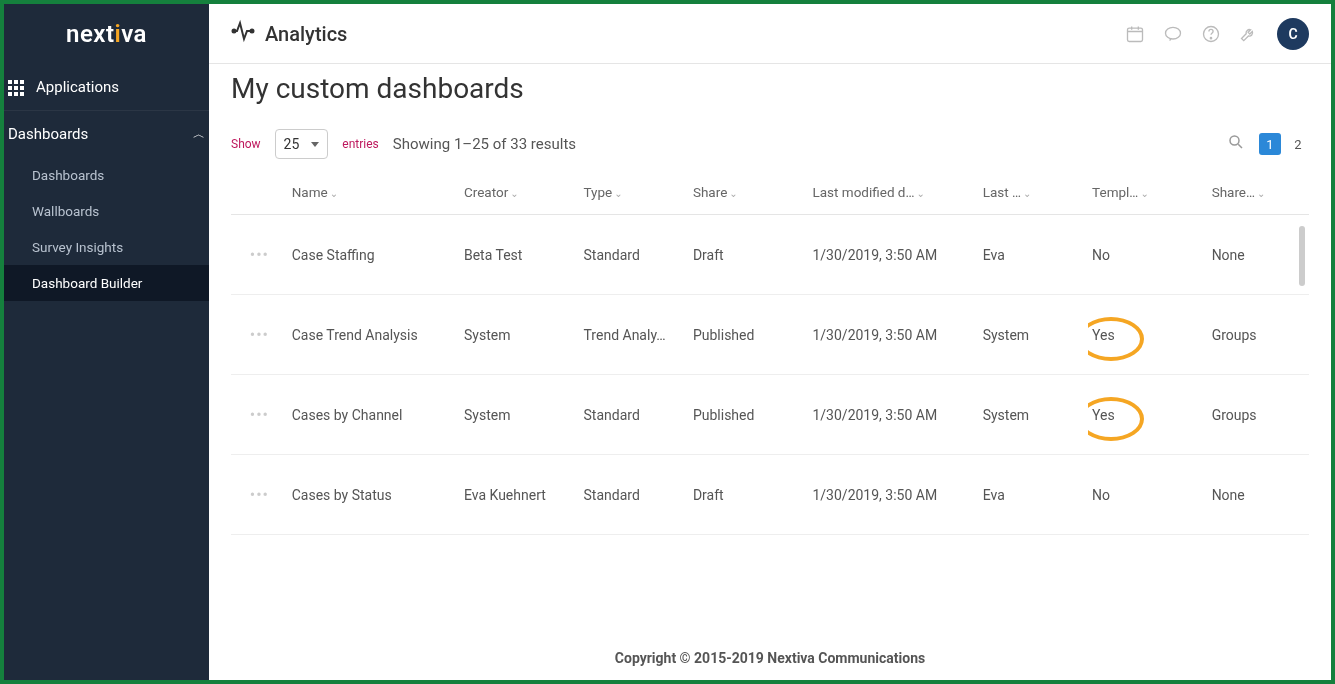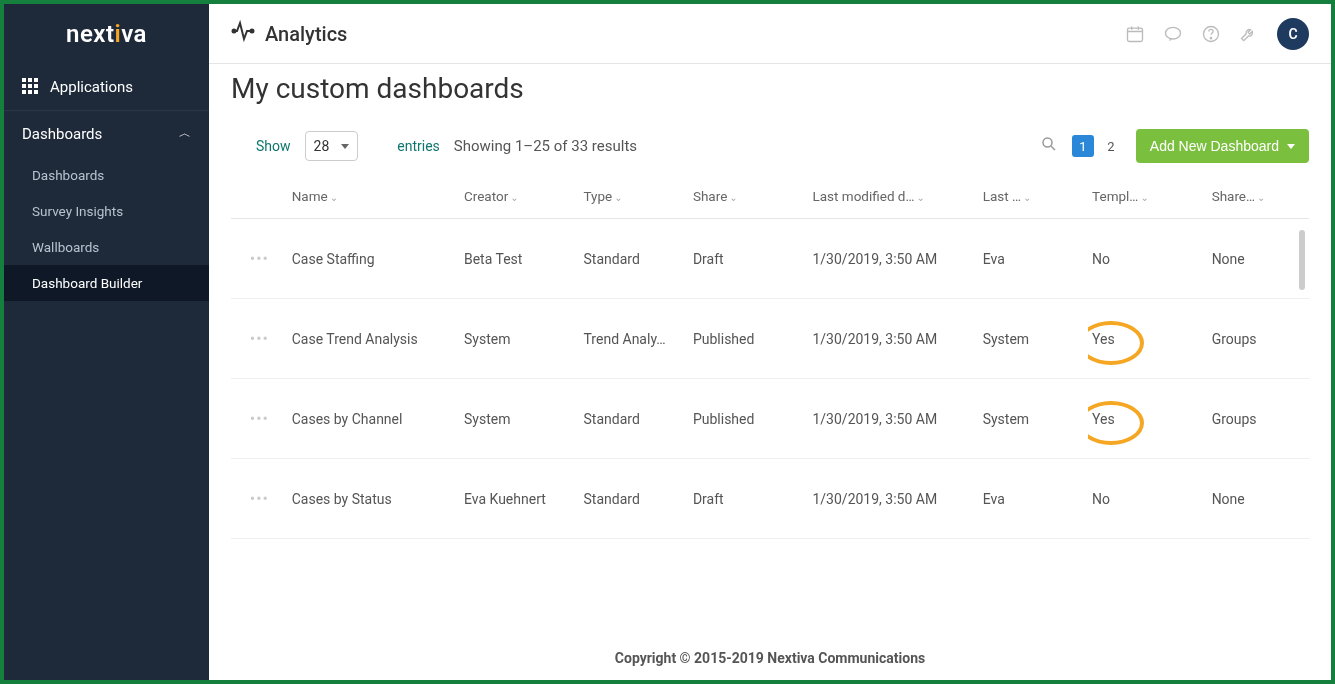--- a/index.html
+++ b/index.html
@@ -1,41 +1,41 @@
 <!DOCTYPE html>
 <html><head>
 <meta charset="utf-8">
 <style>
 * { margin: 0; padding: 0; box-sizing: border-box; }
 body { font-family: -apple-system, BlinkMacSystemFont, "Segoe UI", Roboto, Arial, sans-serif; background: #fff; color: #333; overflow:hidden; }
 .app { display: flex; width: 1335px; height: 684px; border: 4px solid #15803d; }
 .sidebar { width: 205px; background: #1e2a3a; color: #fff; flex-shrink: 0; }
 .logo { height: 60px; display:flex; align-items:center; justify-content:center; font-weight:600; font-size:24px; letter-spacing:.5px; color:#fff; }
 .logo .dot { color:#f5a623; }
-.nav-header { display:flex; align-items:flex-start; padding: 14px 18px; font-size:15px; color:#fff; cursor:pointer; }
+.nav-header { display:flex; align-items:flex-end; padding: 14px 4px; font-size:15px; color:#fff; cursor:pointer; }
 .nav-header.apps { }
 .nav-header .chev { margin-left:auto; font-size:12px; }
 .apps-icon { width:16px; height:16px; display:inline-grid; grid-template-columns:repeat(3,4px); grid-template-rows:repeat(3,4px); gap:2px; margin-right:12px; }
 .apps-icon span { background:#fff; display:block; }
 .nav-sub { display:flex; flex-direction:column; }
 .nav-item { padding: 10px 18px 10px 28px; font-size:13.5px; color:#b8c2cf; cursor:pointer; }
 .nav-item.active { background:#0f1826; color:#fff; }
 .main { flex:1; display:flex; flex-direction:column; min-width:0; }
 .topbar { height:60px; display:flex; align-items:center; padding:0 22px; border-bottom:1px solid #e5e5e5; }
 .title-area { display:flex; align-items:center; gap:10px; font-size:20px; font-weight:500; color:#333; }
 .pulse-icon svg { width:24px; height:24px; }
 .top-icons { margin-left:auto; display:flex; align-items:center; gap:18px; color:#bbb; }
 .top-icons .ic { width:20px; height:20px; display:flex; align-items:center; justify-content:center; cursor:pointer; }
 .avatar { width:32px; height:32px; border-radius:50%; background:#1e3a5f; color:#fff; display:flex; align-items:center; justify-content:center; font-size:14px; font-weight:600; }
 .breadcrumb { padding: 14px 22px 6px; font-size:11px; letter-spacing:1.2px; color:#999; text-transform:uppercase; }
 .breadcrumb a { color:#999; text-decoration:none; }
 .page { padding: 0 22px; flex:1; display:flex; flex-direction:column; min-height:0; }
 .page-title { font-size:28px; font-weight:400; color:#333; margin: 8px 0 24px; }
 .controls { display:flex; align-items:center; gap:14px; margin-bottom:10px; }
-.controls .show-lbl { font-size:14px; color:#0f766e;margin-left:25px; }
+.controls .show-lbl { font-size:12px; color:#be185d; }
 .entries-select { border:1px solid #ccc; border-radius:4px; padding:6px 8px; display:flex; align-items:center; gap:12px; font-size:14px; cursor:pointer; }
 .entries-select .caret { border-top:5px solid #666; border-left:4px solid transparent; border-right:4px solid transparent; }
 .results-text { font-size:15px; color:#555; }
 .controls-right { margin-left:auto; display:flex; align-items:center; gap:14px; }
 .search-btn { color:#999; cursor:pointer; font-size:16px; }
 .pager { display:flex; align-items:center; gap:6px; }
 .pager .pg { width:22px; height:22px; display:flex; align-items:center; justify-content:center; border-radius:3px; font-size:13px; cursor:pointer; color:#555; }
 .pager .pg.active { background:#2b88d8; color:#fff; }
 .add-btn { background:#7bbf3f; color:#fff; border:none; border-radius:4px; padding:9px 14px; font-size:14px; display:flex; align-items:center; gap:8px; cursor:pointer; }
 .add-btn .caret { border-top:5px solid #fff; border-left:4px solid transparent; border-right:4px solid transparent; }
@@ -80,22 +80,22 @@
           <span></span>
         </span>
       <span>Applications</span>
     </div>
     <div class="nav-header" style="border-top:1px solid rgba(255,255,255,.06);">
       <span>Dashboards</span>
       <span class="chev">︿</span>
     </div>
     <div class="nav-sub">
       <div class="nav-item">Dashboards</div>
+      <div class="nav-item">Wallboards</div>
       <div class="nav-item">Survey Insights</div>
-      <div class="nav-item">Wallboards</div>
       <div class="nav-item active">Dashboard Builder</div>
     </div>
   </aside>
 
   <main class="main">
     <div class="topbar">
       <div class="title-area">
         <span class="pulse-icon">
           <svg viewBox="0 0 24 24" fill="none" stroke="#333" stroke-width="2" stroke-linecap="round">
             <path d="M2 12 L6 12 L9 4 L13 20 L16 12 L22 12"></path>
@@ -134,41 +134,37 @@
       </div>
     </div>
 
 
     <div class="page">
       <h1 class="page-title">My custom dashboards</h1>
 
       <div class="controls">
         <span class="show-lbl">Show</span>
         <div class="entries-select">
-          <span>28</span>
+          <span>25</span>
           <span class="caret"></span>
         </div>
         <span class="show-lbl">entries</span>
         <span class="results-text" style="">Showing 1–25 of 33 results</span>
 
         <div class="controls-right">
           <span class="search-btn">
             <svg width="18" height="18" viewBox="0 0 24 24" fill="none" stroke="#999" stroke-width="2">
                 <circle cx="10" cy="10" r="6"></circle>
                 <path d="M20 20l-5-5"></path>
               </svg>
           </span>
           <div class="pager">
             <span class="pg active">1</span>
             <span class="pg">2</span>
           </div>
-          <button class="add-btn">
-            <span>Add New Dashboard</span>
-            <span class="caret"></span>
-          </button>
         </div>
       </div>
 
       <div class="table-wrap">
         <table>
           <colgroup>
             <col class="col-menu">
               <col class="col-name">
               <col class="col-creator">
               <col class="col-type">

